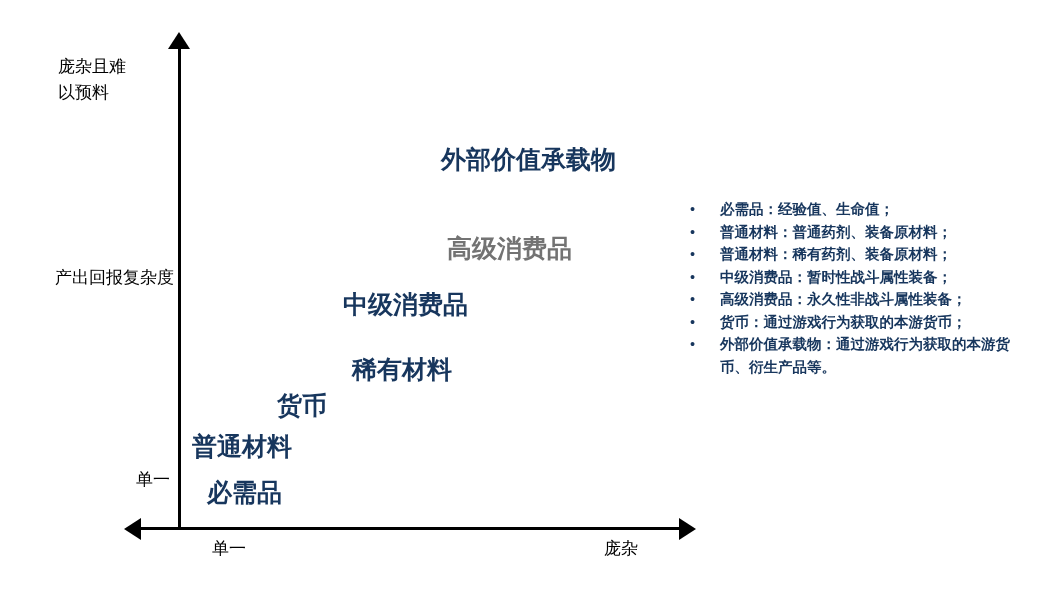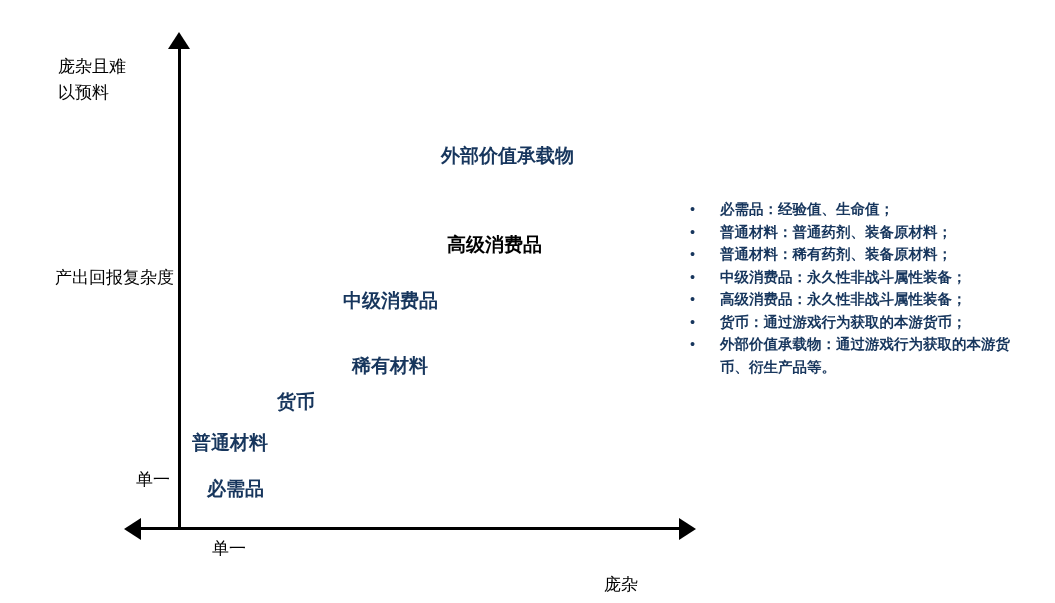--- a/index.html
+++ b/index.html
@@ -92,26 +92,25 @@
     left: 212px;
     top: 536px;
   }
   #x-axis-title {
     left: 356px;
     top: 536px;
   }
   #x-right-label {
     left: 604px;
     top: 536px;
-    margin-top: 36px;
   }
   .node {
     position: absolute;
     color: #17365d;
-    font-size: 19px;
+    font-size: 25px;
     font-weight: bold;
     white-space: nowrap;
     font-family: "Liberation Sans", "DejaVu Sans", sans-serif;
   }
   .legend {
     position: absolute;
     left: 686px;
     top: 198px;
     width: 340px;
     color: #17365d;
@@ -148,21 +147,21 @@
 
   <div class="axis-label" id="y-top-label">庞杂且难
 以预料</div>
   <div class="axis-label" id="y-axis-title">产出回报复杂度</div>
   <div class="axis-label" id="y-bottom-label">单一</div>
   <div class="axis-label" id="x-left-label">单一</div>
   <div class="axis-label" id="x-right-label">庞杂</div>
 
   <div id="nodes-layer">
       <div class="node" style="left: 441px; top: 143px; color: rgb(23, 54, 93);">外部价值承载物</div>
-      <div class="node" style="left: 447px; top: 232px; color: #000000; text-align: center;">高级消费品</div>
+      <div class="node" style="left: 447px; top: 232px; color: #737373; text-align: center;">高级消费品</div>
       <div class="node" style="left: 343px; top: 288px; color: rgb(23, 54, 93);">中级消费品</div>
       <div class="node" style="left: 352px; top: 353px; color: rgb(23, 54, 93); font-family: Liberation Serif, serif;">稀有材料</div>
       <div class="node" style="left: 277px; top: 389px; color: rgb(23, 54, 93);">货币</div>
       <div class="node" style="left: 192px; top: 430px; color: rgb(23, 54, 93);">普通材料</div>
       <div class="node" style="left: 207px; top: 476px; color: rgb(23, 54, 93);">必需品</div>
     </div>
 
   <div class="legend">
     <div id="legend-items">
         <div class="legend-item">
@@ -172,21 +171,21 @@
         <div class="legend-item">
           <span class="legend-bullet">•</span>
           <span class="legend-text">普通材料：普通药剂、装备原材料；</span>
         </div>
         <div class="legend-item">
           <span class="legend-bullet">•</span>
           <span class="legend-text">普通材料：稀有药剂、装备原材料；</span>
         </div>
         <div class="legend-item">
           <span class="legend-bullet">•</span>
-          <span class="legend-text">中级消费品：永久性非战斗属性装备；</span>
+          <span class="legend-text">中级消费品：暂时性战斗属性装备；</span>
         </div>
         <div class="legend-item">
           <span class="legend-bullet">•</span>
           <span class="legend-text">高级消费品：永久性非战斗属性装备；</span>
         </div>
         <div class="legend-item">
           <span class="legend-bullet">•</span>
           <span class="legend-text">货币：通过游戏行为获取的本游货币；</span>
         </div>
         <div class="legend-item">

